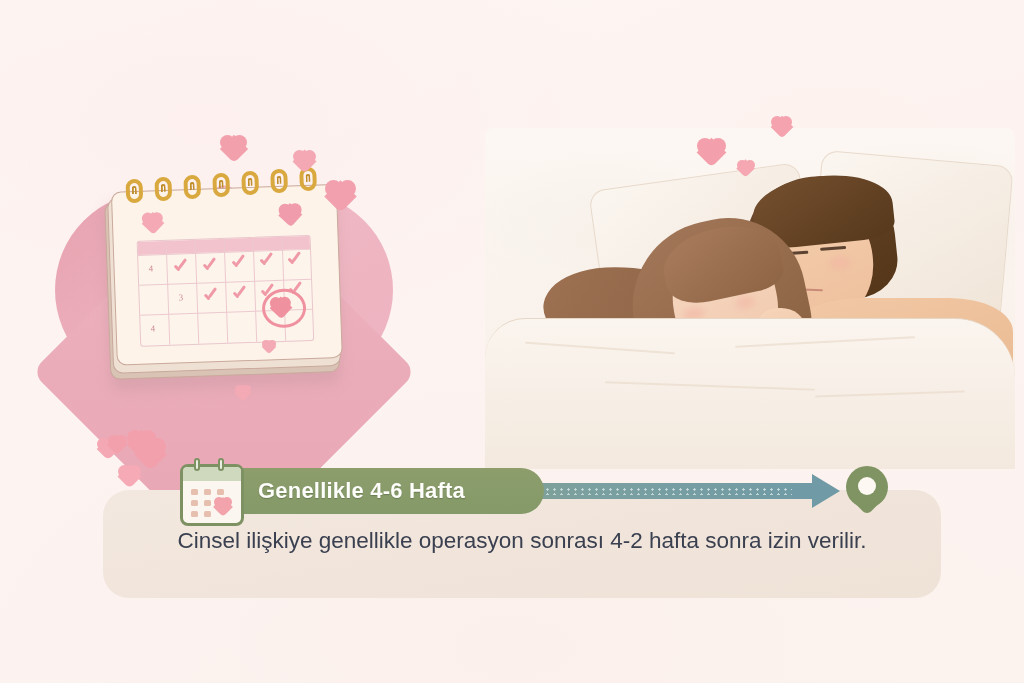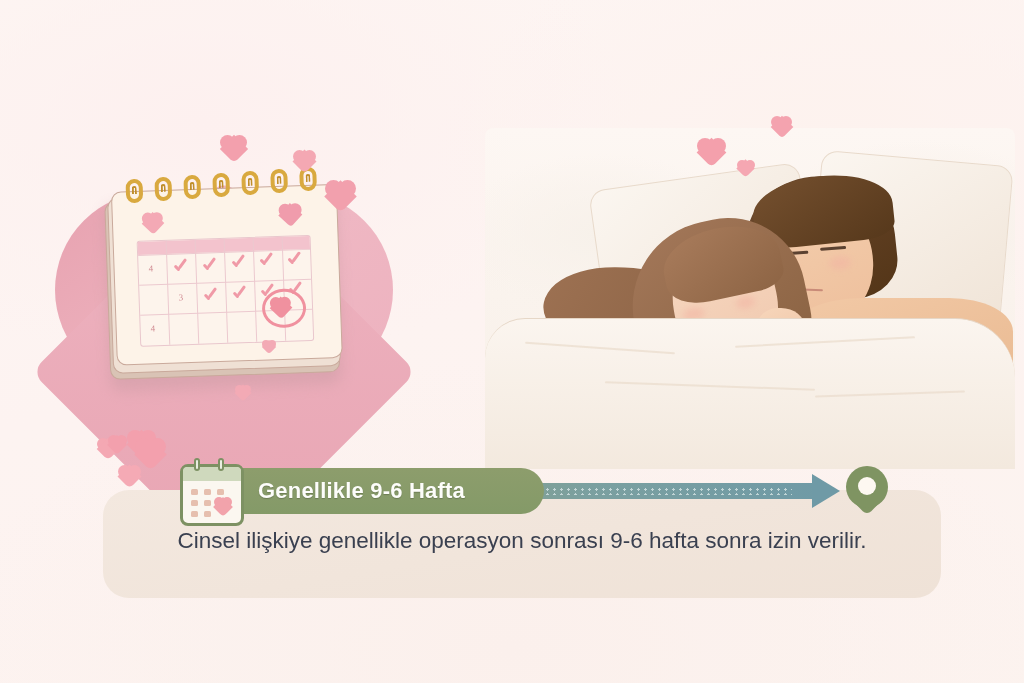--- a/index.html
+++ b/index.html
@@ -443,29 +443,29 @@
     </div>
     <div class="hrt" style="left:286px;top:-12px;width:22px;height:20px">
       <div class="a" style="left:0;top:0;width:12px;height:12px;background:#f4a3af"></div>
       <div class="b2" style="left:9px;top:0;width:12px;height:12px;background:#f4a3af"></div>
       <div class="c" style="left:2.5px;top:3px;width:16px;height:16px;background:#f4a3af;transform:rotate(45deg);border-radius:0 0 4px 0"></div>
     </div>
   </div>
 
   <div class="card"></div>
 
-  <div class="caption">Cinsel ilişkiye genellikle operasyon sonrası 9-6 hafta sonra izin verilir.</div>
+  <div class="caption">Cinsel ilişkiye genellikle operasyon sonrası 4-2 hafta sonra izin verilir.</div>
 
   <div class="track">
     <div class="arrow-line"></div>
     <div class="dots"></div>
     <div class="arrow-head"></div>
 
     <div class="pill">
-      <span class="pill-label">Genellikle 9-6 Hafta</span>
+      <span class="pill-label">Genellikle 4-6 Hafta</span>
     </div>
 
     <div class="cal-badge">
       <div class="top"></div>
       <div class="peg" style="left:11px"></div>
       <div class="peg" style="left:35px"></div>
       <div class="dot" style="left:8px;top:22px"></div>
       <div class="dot" style="left:21px;top:22px"></div>
       <div class="dot" style="left:34px;top:22px"></div>
       <div class="dot" style="left:8px;top:33px"></div>

